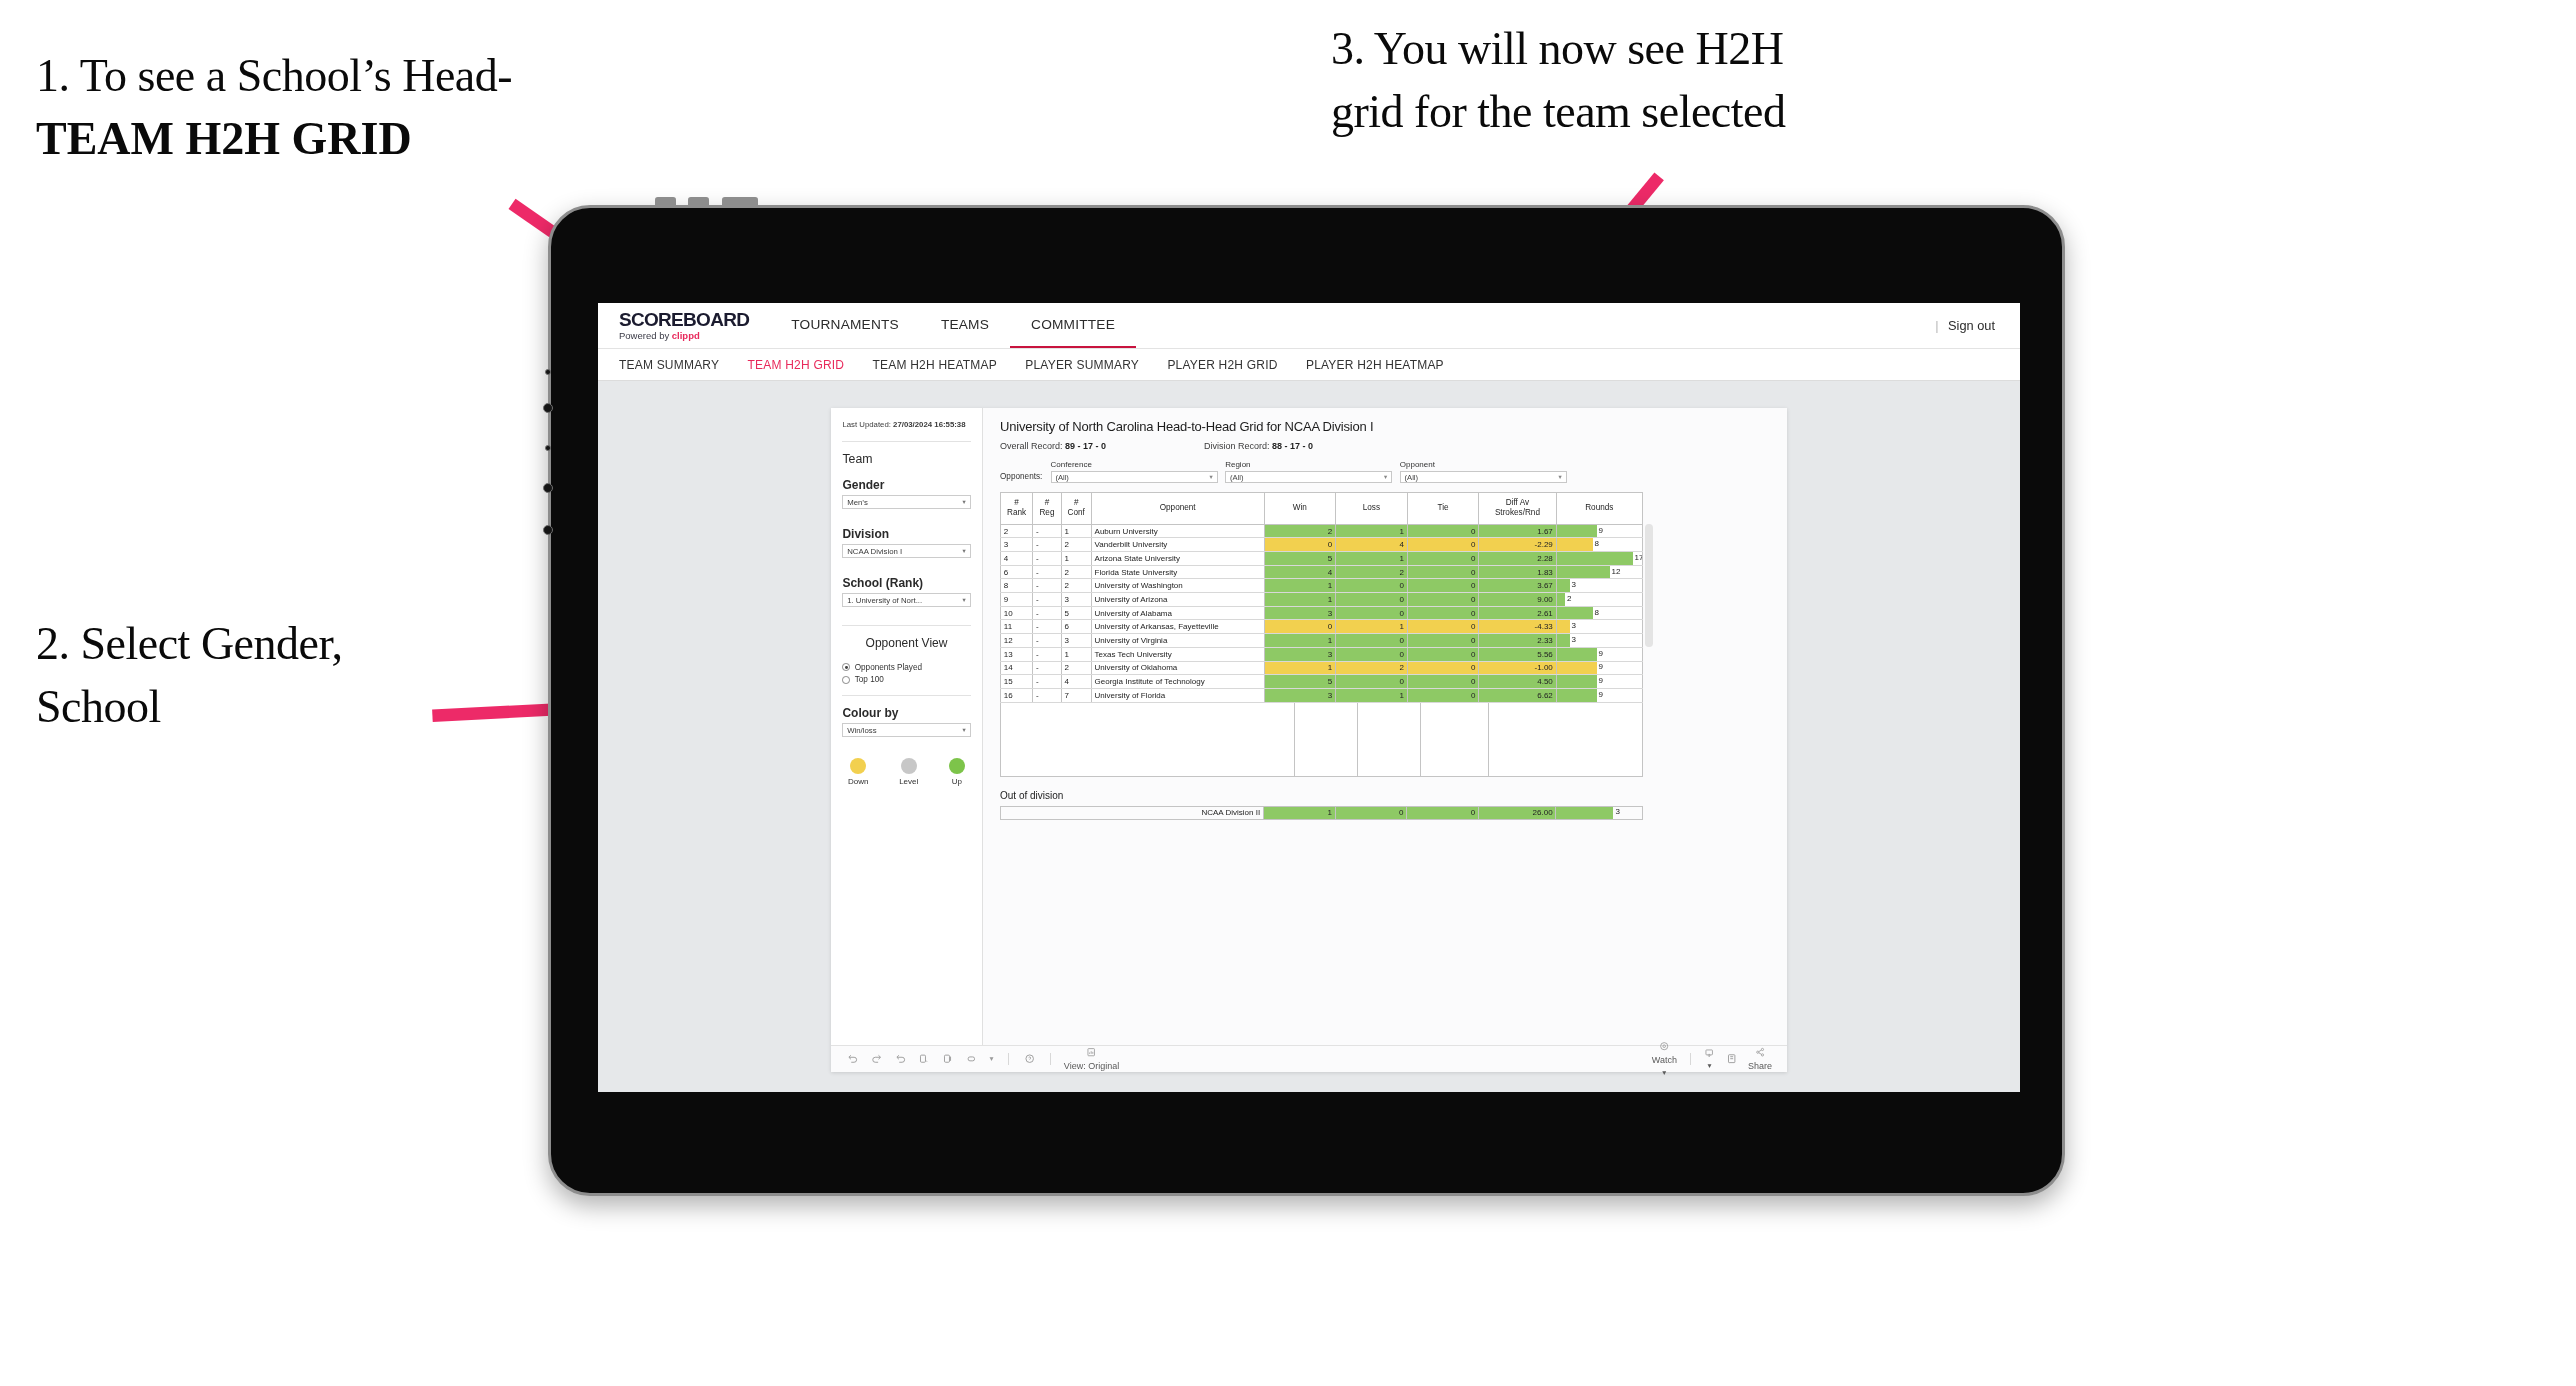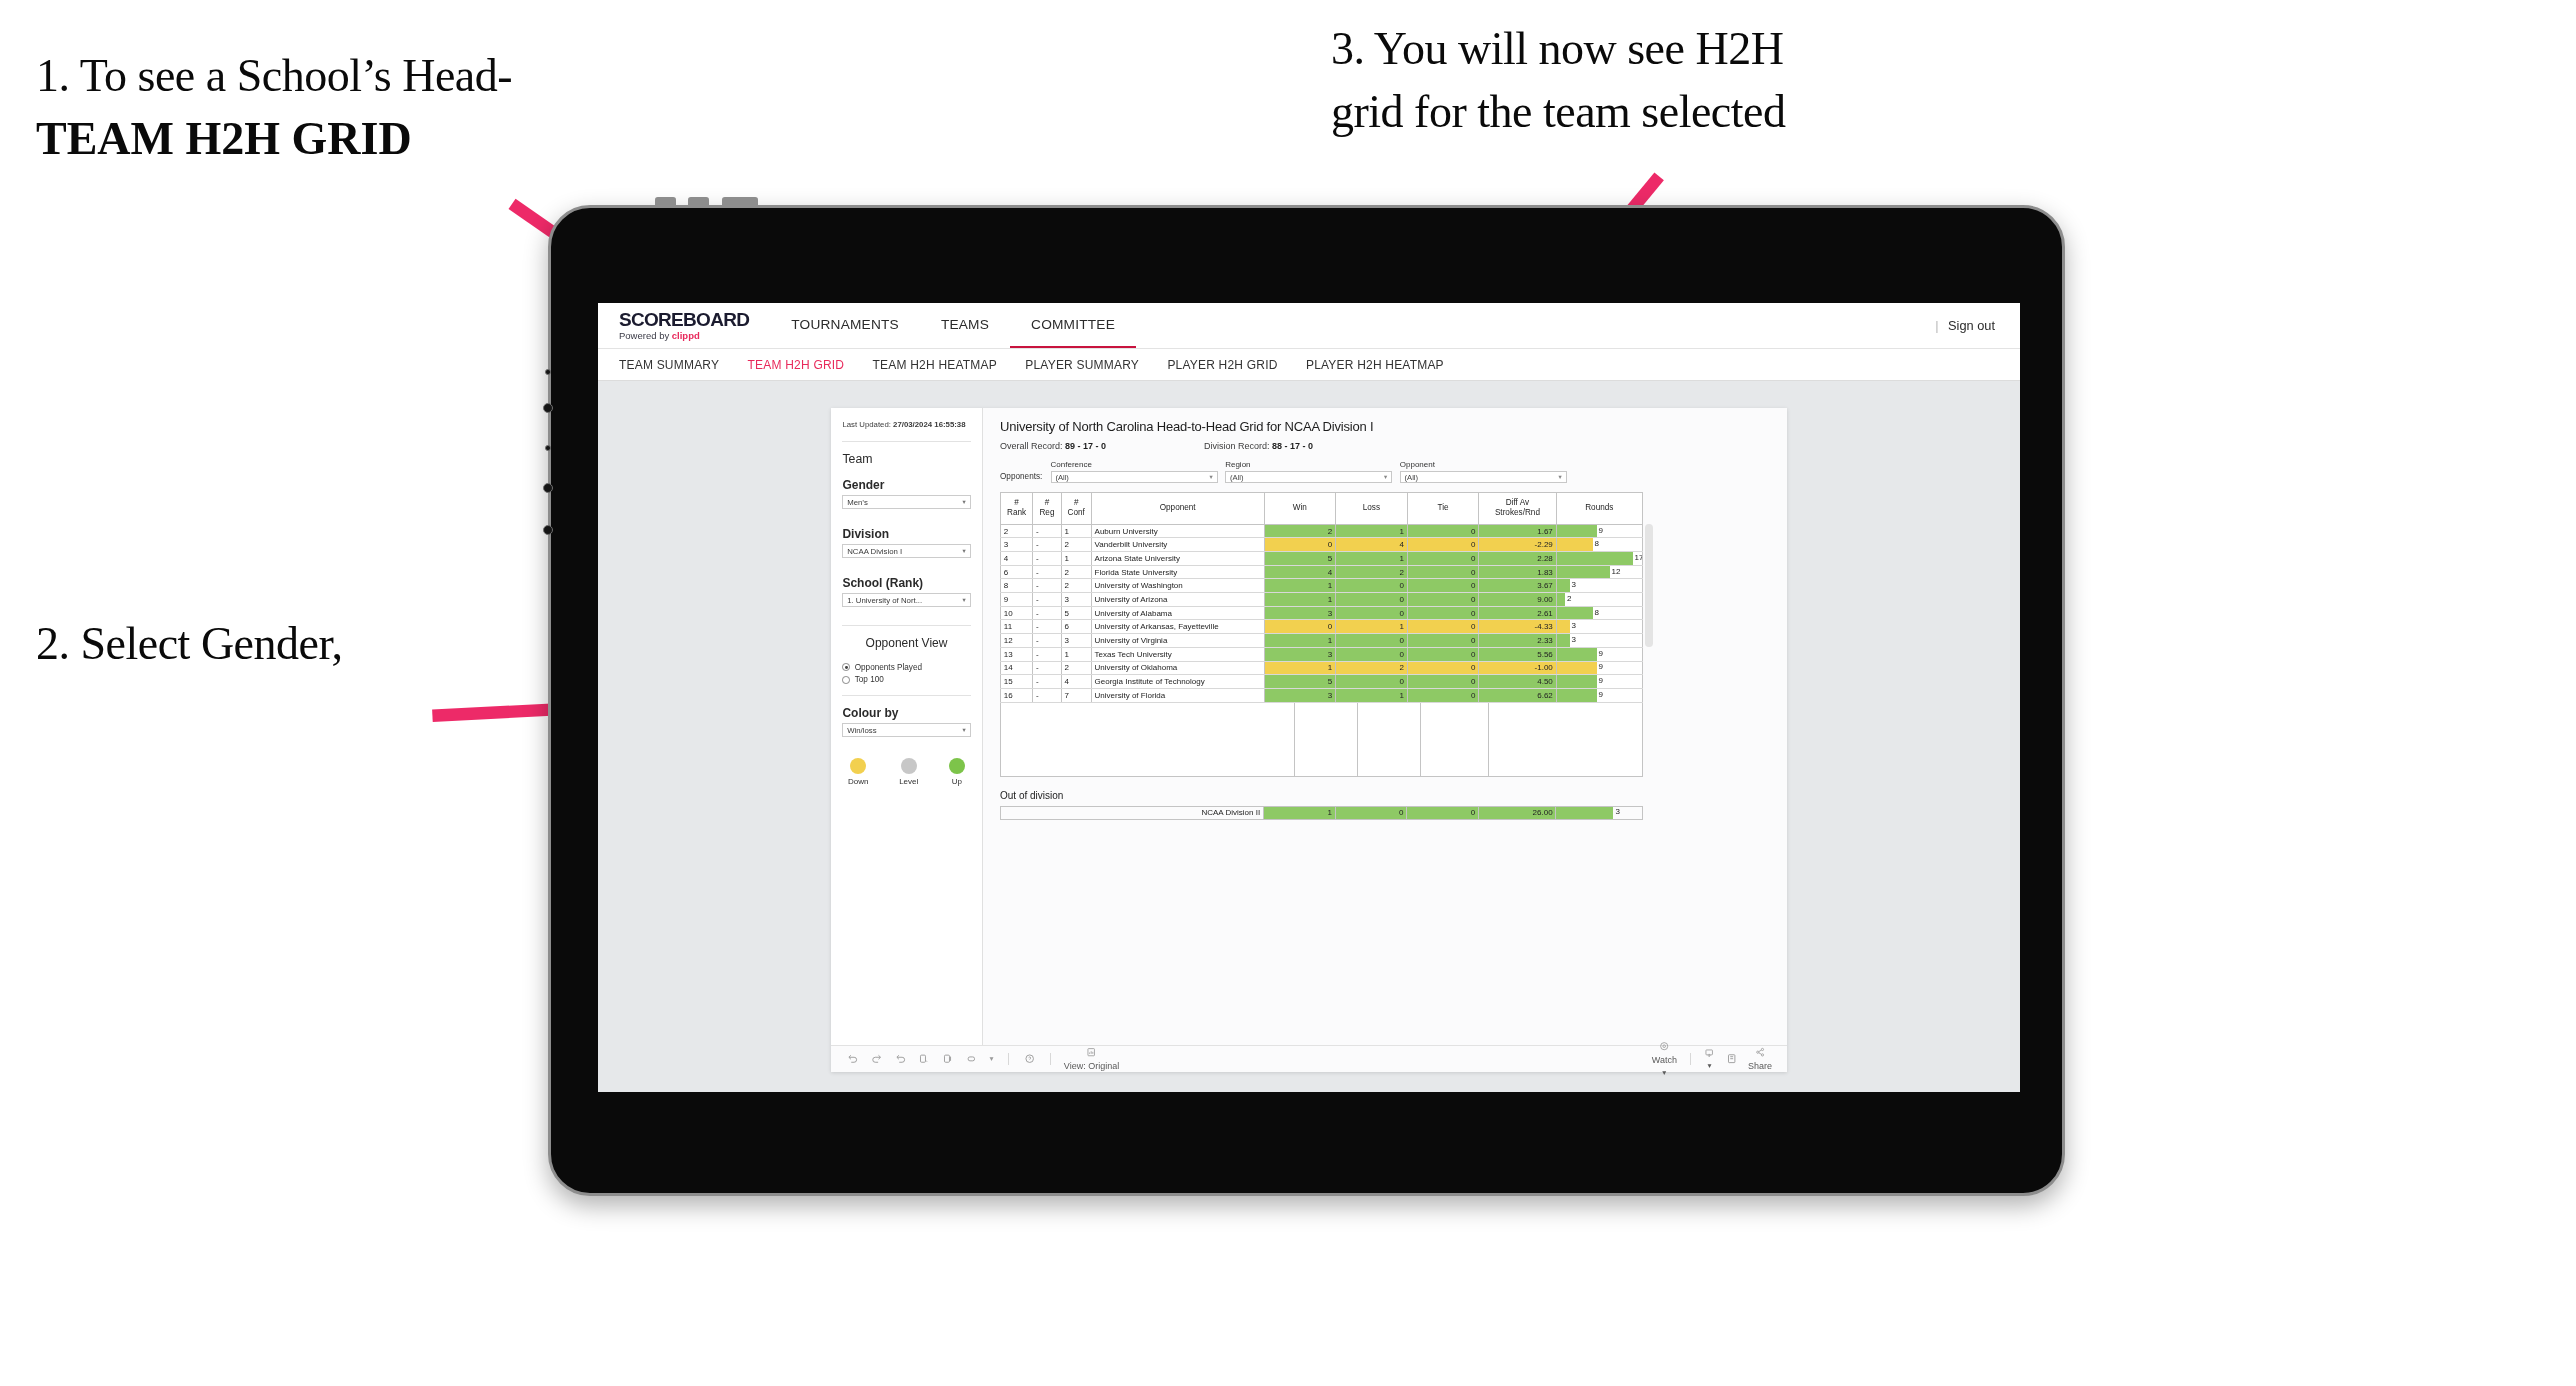--- a/index.html
+++ b/index.html
@@ -225,20 +225,21 @@
 
 <div id="stage">
 
   <div class="anno" id="anno1">
     <div>1. To see a School’s Head-</div>
     <div class="bold">TEAM H2H GRID</div>
   </div>
 
   <div class="anno" id="anno2">
     <div>2. Select Gender,</div>
+    <div>School</div>
   </div>
 
   <div class="anno" id="anno3">
     <div>3. You will now see H2H</div>
     <div>grid for the team selected</div>
   </div>
 
   <svg class="arrow-svg" viewBox="0 0 2717 1462">
     <defs>
       <marker id="ah" markerWidth="5" markerHeight="5" refX="3.6" refY="2.5" orient="auto">

